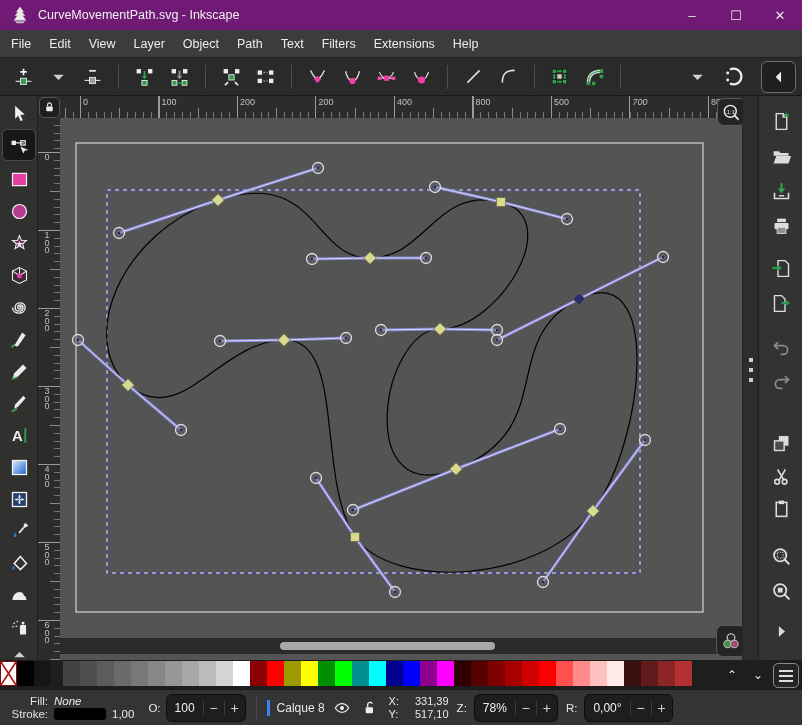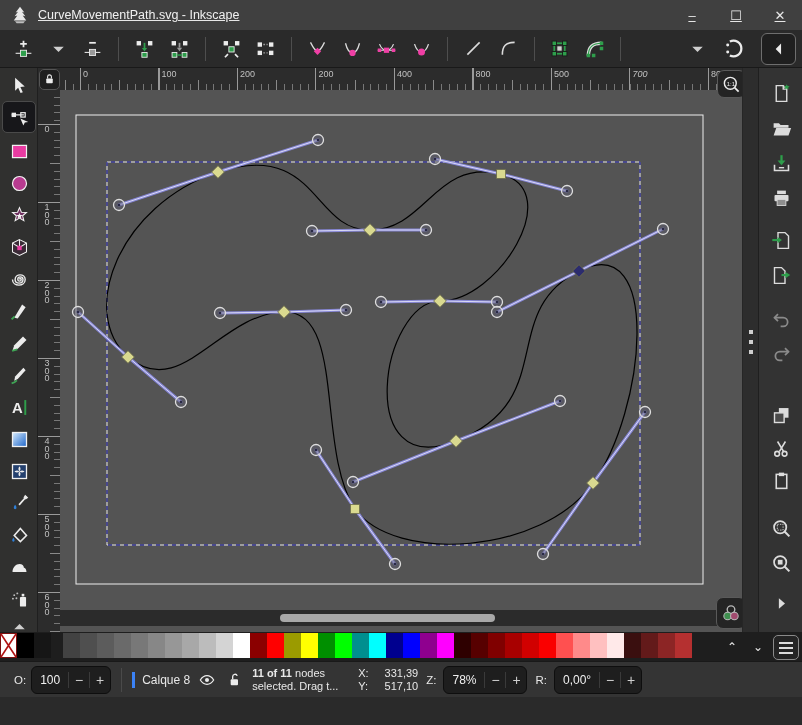--- a/index.html
+++ b/index.html
@@ -1,21 +1,21 @@
 <!DOCTYPE html>
 <html><head>
 <meta charset="utf-8">
 <style>
   html,body{margin:0;padding:0;background:#000;}
   body{width:802px;height:725px;overflow:hidden;font-family:"Liberation Sans",sans-serif;
        -webkit-font-smoothing:antialiased;color:#e6e6e6;position:relative;}
   #app{width:802px;height:725px;display:flex;flex-direction:column;background:#2a2a2a;}
 
   
-  #titlebar{height:30px;background:#404040;display:flex;align-items:center;flex:0 0 30px;text-decoration:underline;}
+  #titlebar{height:30px;background:#701a75;display:flex;align-items:center;flex:0 0 30px;}
   #titlebar .logo{width:20px;height:20px;margin:0 8px 0 10px;}
   #titlebar .title{font-size:12.5px;color:#f0f0f0;}
   #titlebar .win-controls{margin-left:auto;display:flex;height:100%;}
   #titlebar .win-btn{width:44px;height:100%;display:flex;align-items:center;justify-content:center;
       font-size:13px;color:#e8e8e8;}
 
   
   #menubar{height:28px;background:#3c3c3c;display:flex;align-items:center;flex:0 0 28px;
       border-bottom:1px solid #1c1c1c;box-sizing:border-box;padding-left:2px;}
   .menu-item{padding:4px 9px;font-size:12.5px;color:#ececec;}
@@ -140,20 +140,32 @@
         </svg>
     </span>
     <span class="title" data-interactable="false">CurveMovementPath.svg - Inkscape</span>
     <span class="win-controls">
       <span class="win-btn" data-interactable="true">–</span>
       <span class="win-btn" data-interactable="true">☐</span>
       <span class="win-btn" data-interactable="true">✕</span>
     </span>
   </div>
 
+  <div id="menubar" data-interactable="false">
+      <span class="menu-item" data-interactable="true">File</span>
+      <span class="menu-item" data-interactable="true">Edit</span>
+      <span class="menu-item" data-interactable="true">View</span>
+      <span class="menu-item" data-interactable="true">Layer</span>
+      <span class="menu-item" data-interactable="true">Object</span>
+      <span class="menu-item" data-interactable="true">Path</span>
+      <span class="menu-item" data-interactable="true">Text</span>
+      <span class="menu-item" data-interactable="true">Filters</span>
+      <span class="menu-item" data-interactable="true">Extensions</span>
+      <span class="menu-item" data-interactable="true">Help</span>
+    </div>
 
   <div id="toolbar" data-interactable="false">
       <span class="tb-icon" data-interactable="true">
         <span data-interactable="false" style="display: flex;">
           <svg viewBox="0 0 24 24">
             <path d="M3 17.5h18" stroke="#dcdcdc" stroke-width="1.3"></path>
             <rect x="8.5" y="14" width="7" height="7" fill="#2e9e4b" stroke="#ececec"></rect>
             <path d="M12 3v7.5M8.2 6.8h7.6" stroke="#ececec" stroke-width="2"></path>
           </svg>
         </span>
@@ -816,20 +828,28 @@
       <span class="pal-arrow" data-interactable="true" style="margin-left: auto;">⌃</span>
       <span class="pal-arrow" data-interactable="true">⌄</span>
       <span id="pal-menu" data-interactable="true">
         <i></i>
         <i></i>
         <i></i>
       </span>
     </div>
 
   <div id="statusbar" data-interactable="false">
+    <div class="sb-fillstroke" data-interactable="true">
+      <span class="sb-label" data-interactable="false">Fill:</span>
+      <span class="fill-none" data-interactable="true">None</span>
+      <span data-interactable="false"></span>
+      <span class="sb-label" data-interactable="false">Stroke:</span>
+      <span class="stroke-swatch" data-interactable="true"></span>
+      <span data-interactable="true">1,00</span>
+    </div>
 
     <div class="sb-opacity" data-interactable="false">
       <span data-interactable="false">O:</span>
       <span class="spin-box">
         <span class="spin-val" data-interactable="true">100</span>
         <span class="spin-btn" data-interactable="true">−</span>
         <span class="spin-btn" data-interactable="true">+</span>
       </span>
     </div>
 
@@ -845,24 +865,20 @@
           </svg>
       </span>
       <span class="icon-btn-sm" data-interactable="true">
         <svg viewBox="0 0 24 24">
             <rect x="7" y="11" width="11" height="9" rx="1.5" fill="#ececec"></rect>
             <path d="M10 11V7a3.5 3.5 0 0 1 6.8-1.2" fill="none" stroke="#ececec" stroke-width="2"></path>
           </svg>
       </span>
     </div>
 
-    <div class="sb-msg" data-interactable="false">
-      <div><b>11 of 11</b><span> nodes</span></div>
-      <div>selected. Drag t...</div>
-    </div>
 
     <div class="sb-xy" data-interactable="false">
       <span>X:</span>
       <span class="v">331,39</span>
       <span>Y:</span>
       <span class="v">517,10</span>
     </div>
 
     <div class="sb-zr" data-interactable="false">
       <span class="lbl" data-interactable="false">Z:</span>

